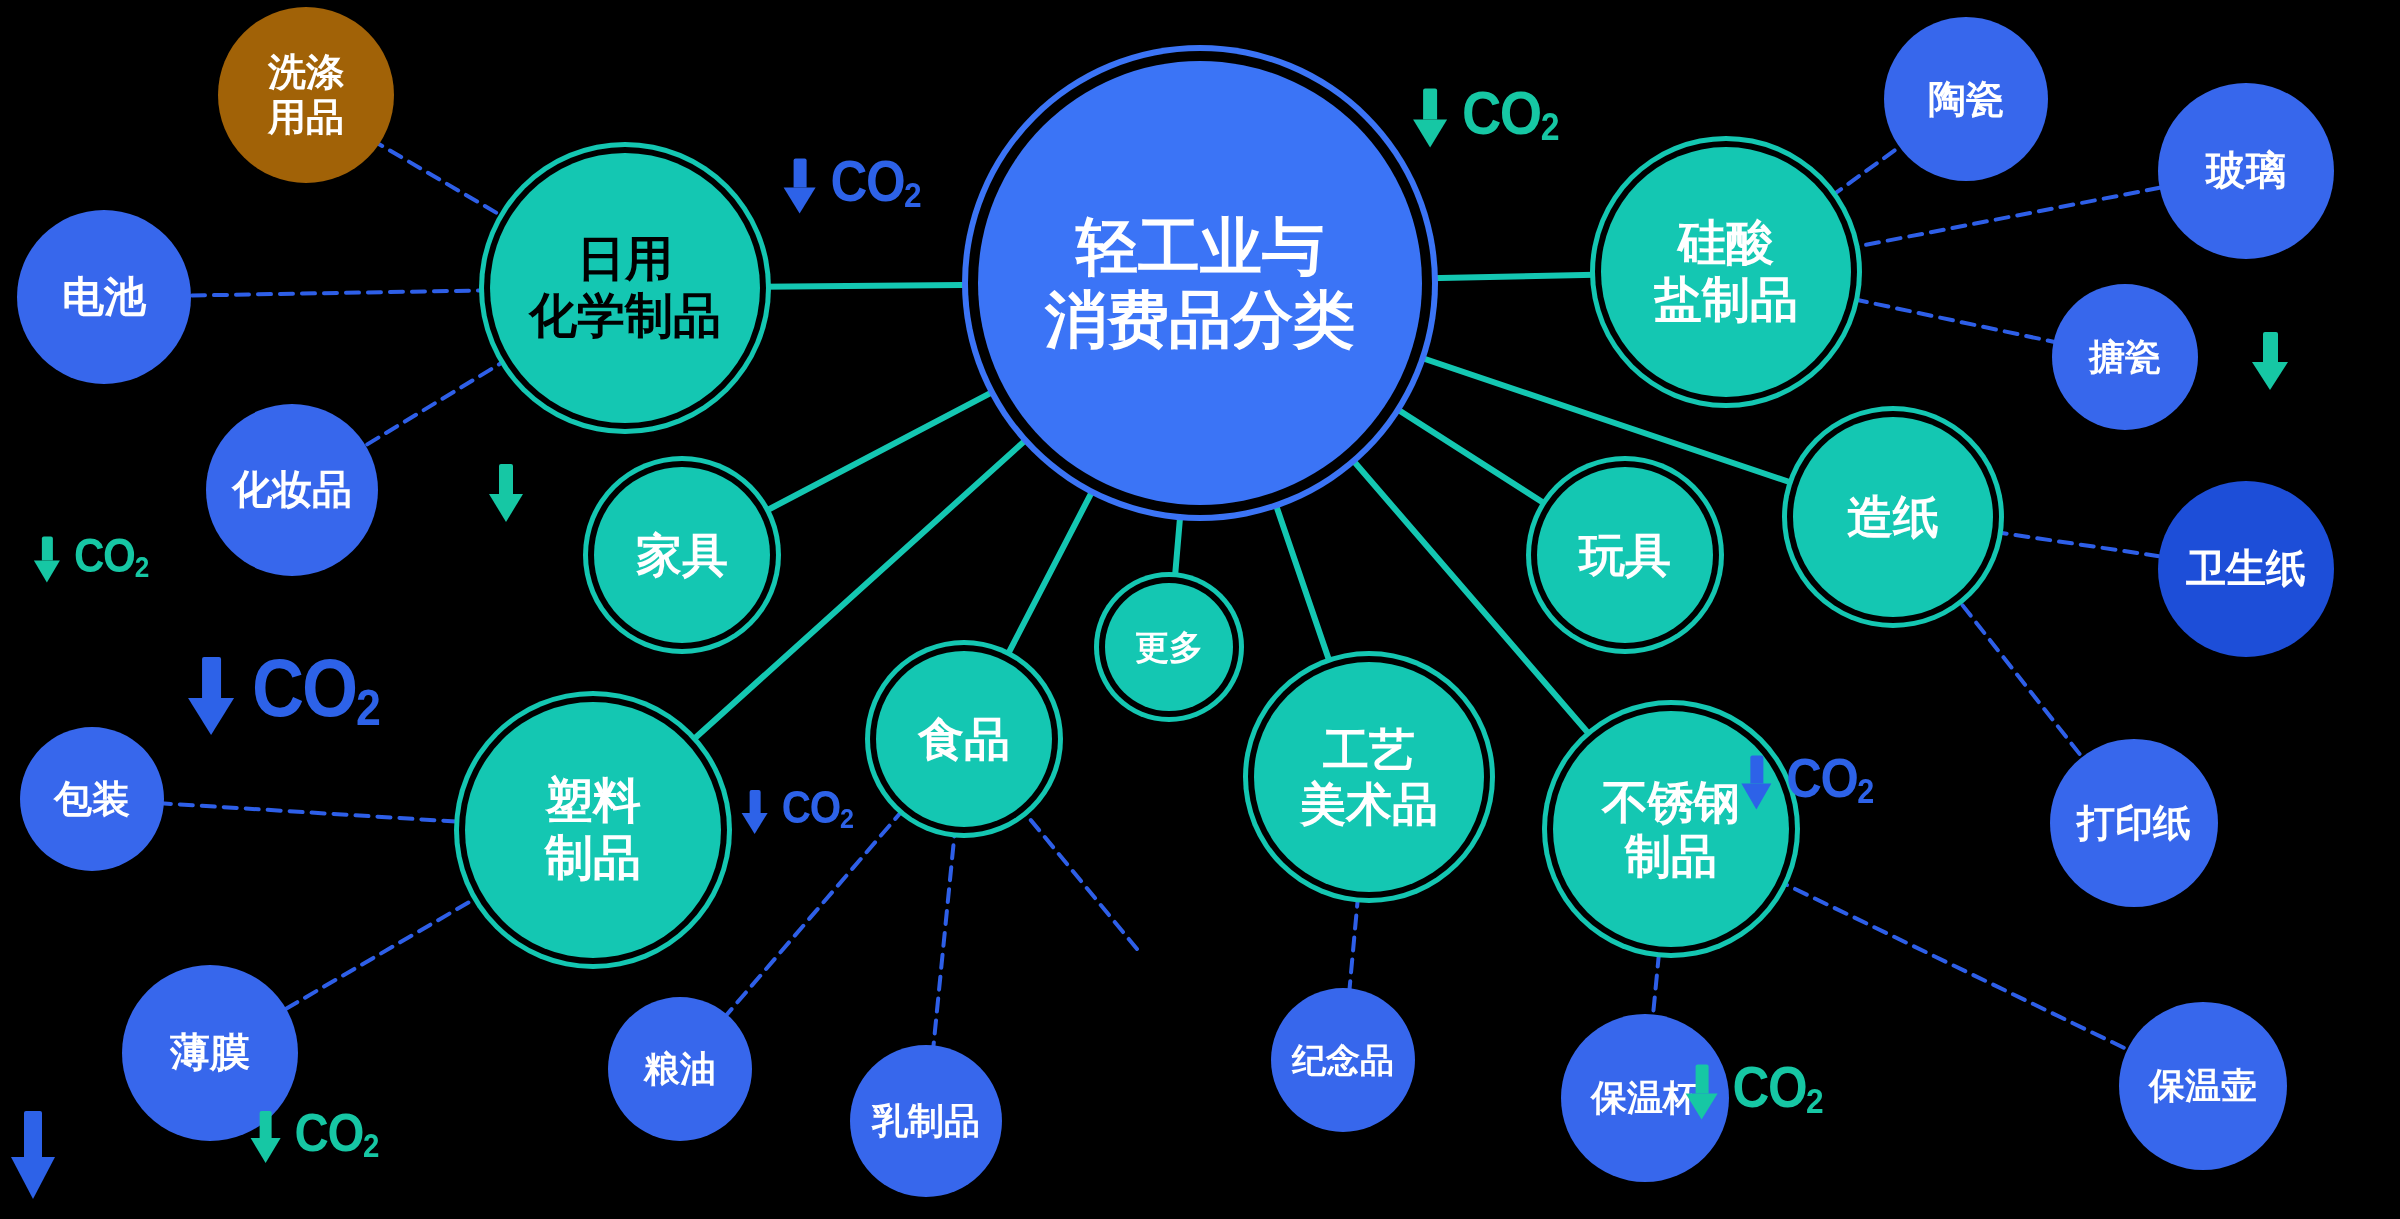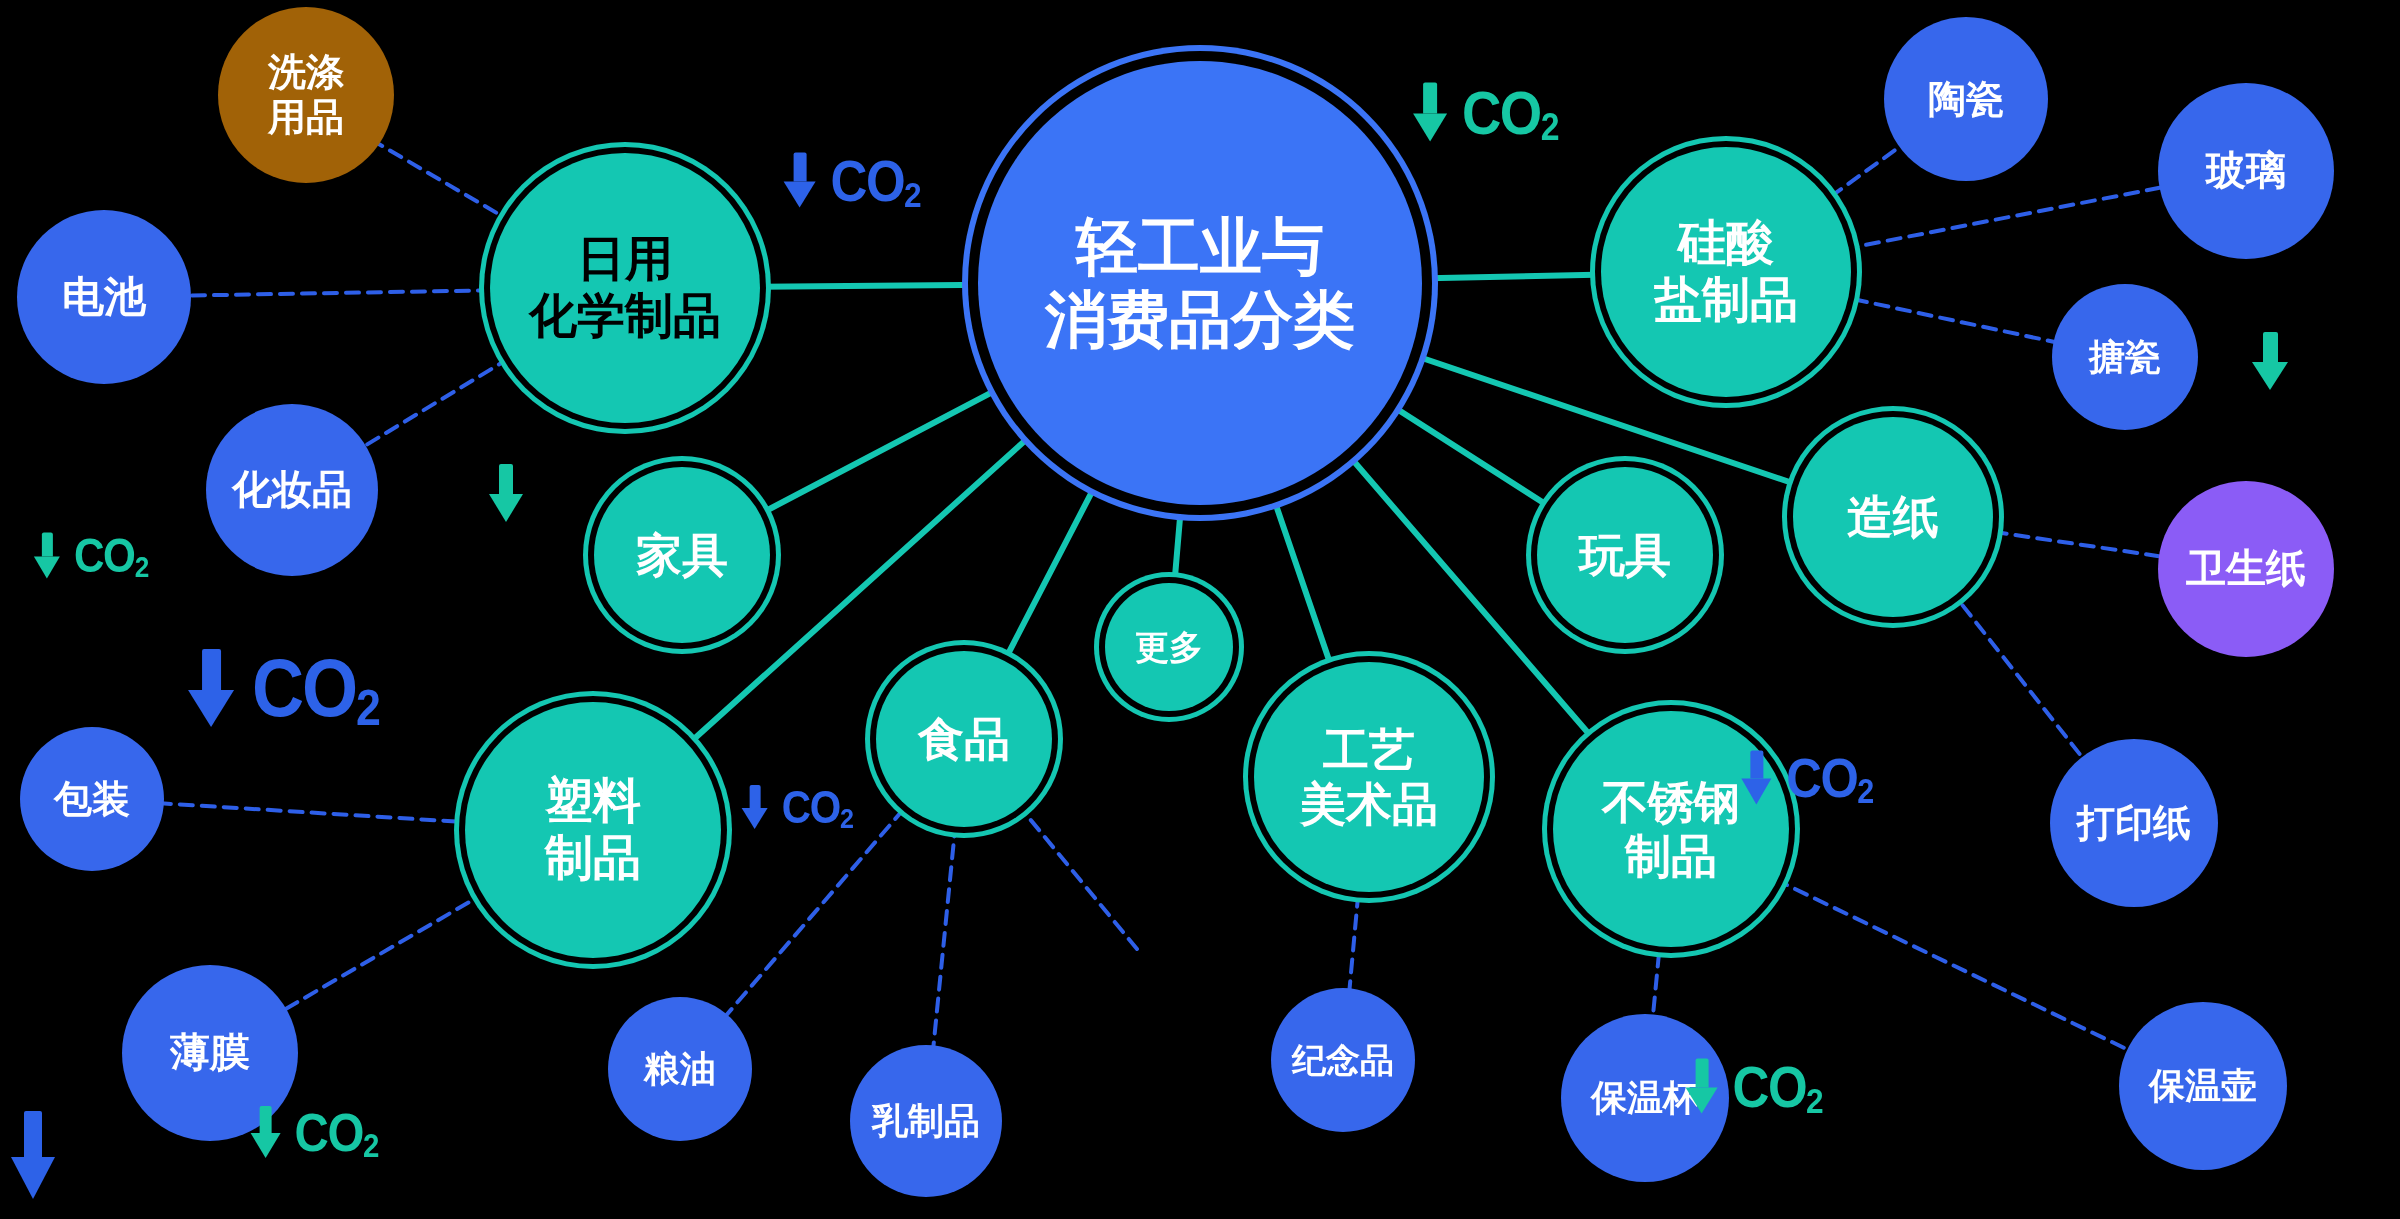--- a/index.html
+++ b/index.html
@@ -10,21 +10,21 @@
   #edges{position:absolute;left:0;top:0;width:2400px;height:1219px;}
   .node{
     position:absolute;border-radius:50%;
     display:flex;align-items:center;justify-content:center;
     text-align:center;color:#fff;font-weight:bold;line-height:1.18;
     transform:translate(-50%,-50%);
   }
   .node .ln{display:block;}
   .co2{
     position:absolute;transform:translate(-50%,-50%);
-    display:flex;align-items:center;font-weight:900;white-space:nowrap;gap:8px;
+    display:flex;align-items:flex-end;font-weight:900;white-space:nowrap;gap:8px;
   }
   .co2 .txt{letter-spacing:-0.03em;display:inline-block;transform:scaleX(0.88);transform-origin:left center;}
   .co2 .sub{display:inline-block;font-size:0.62em;transform:translateY(0.18em);}
   .darrow{display:flex;flex-direction:column;align-items:center;}
   .darrow .shaft{border-radius:2px 2px 0 0;}
   .darrow .head{width:0;height:0;}
   .standalone{position:absolute;transform:translate(-50%,-50%);}
 </style>
 </head>
 <body>
@@ -143,21 +143,21 @@
     <div class="node item" style="left: 2246px; top: 171px; width: 176px; height: 176px; font-size: 40px; background: rgb(55, 103, 236); color: rgb(255, 255, 255);">
       <div>
         <span class="ln">玻璃</span>
       </div>
     </div>
     <div class="node item" style="left: 2125px; top: 357px; width: 146px; height: 146px; font-size: 36px; background: rgb(55, 103, 236); color: rgb(255, 255, 255);">
       <div>
         <span class="ln">搪瓷</span>
       </div>
     </div>
-    <div class="node item" style="left: 2246px; top: 569px; width: 176px; height: 176px; font-size: 40px; background: #8b5cf6; color: rgb(255, 255, 255); justify-content: center;">
+    <div class="node item" style="left: 2246px; top: 569px; width: 176px; height: 176px; font-size: 40px; background: #1d4ed8; color: rgb(255, 255, 255); justify-content: center;">
       <div>
         <span class="ln">卫生纸</span>
       </div>
     </div>
     <div class="node item" style="left: 2134px; top: 823px; width: 168px; height: 168px; font-size: 38px; background: rgb(55, 103, 236); color: rgb(255, 255, 255);">
       <div>
         <span class="ln">打印纸</span>
       </div>
     </div>
     <div class="node item" style="left: 92px; top: 799px; width: 144px; height: 144px; font-size: 38px; background: rgb(55, 103, 236); color: rgb(255, 255, 255);">

